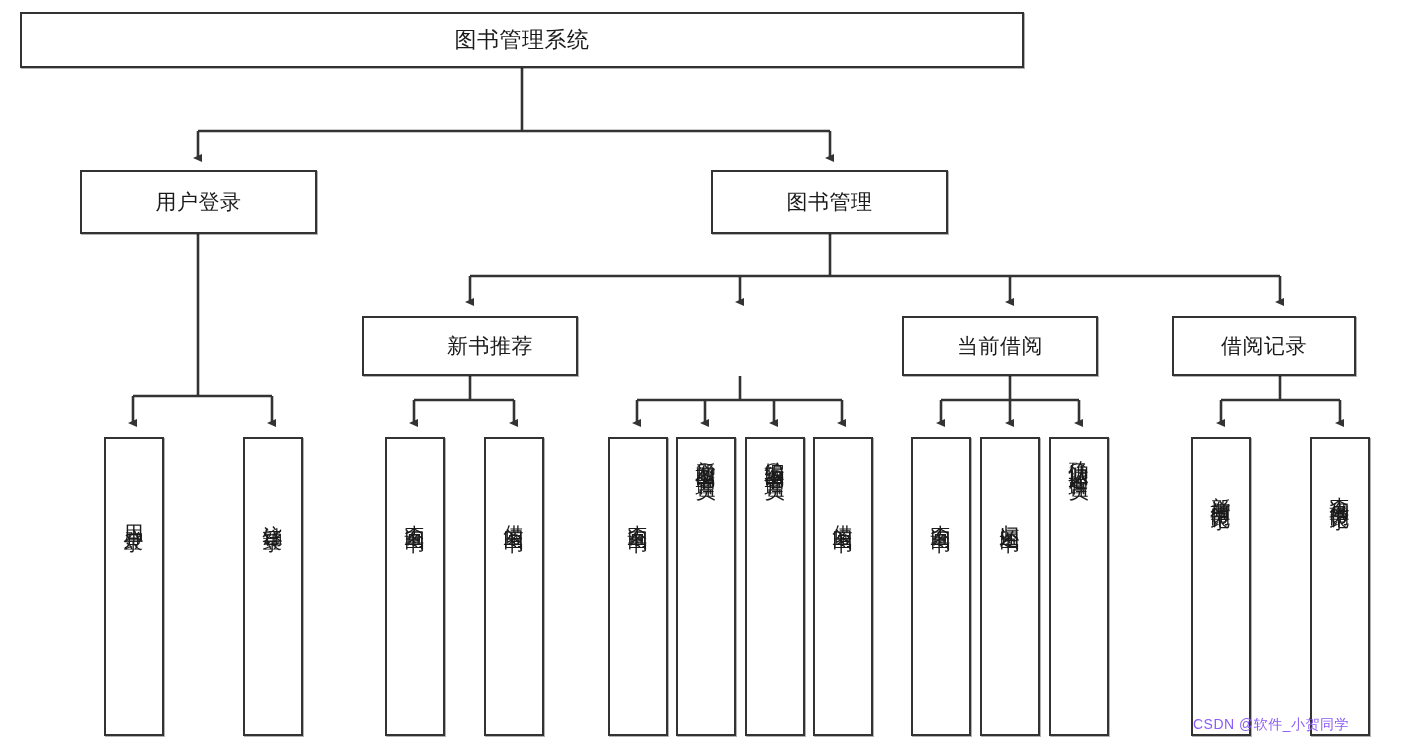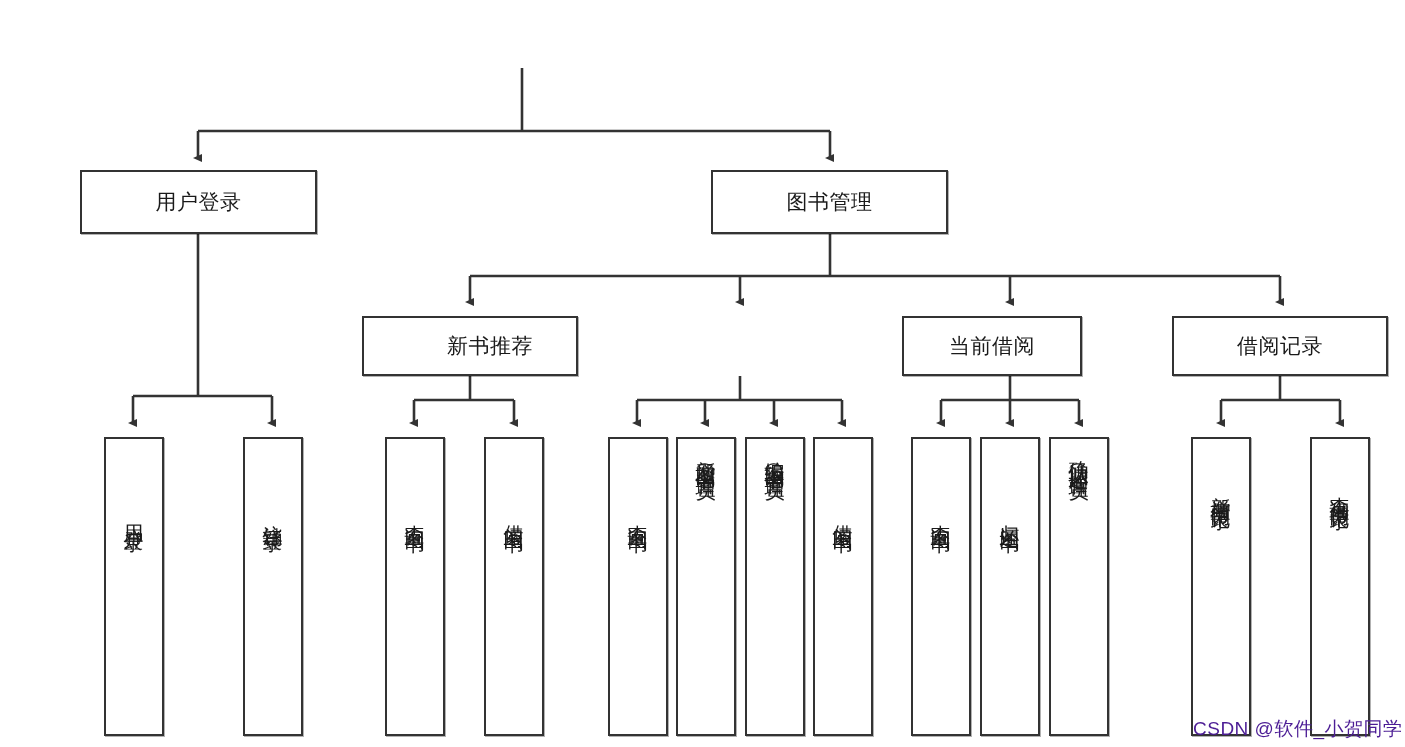--- a/index.html
+++ b/index.html
@@ -63,22 +63,22 @@
     font-size: 20px;
     letter-spacing: 3px;
     line-height: 1;
     white-space: nowrap;
     margin: 0 auto;
   }
   .node.v.pad-top { padding-top: 70px; }
   .node.v.pad-mid { padding-top: 42px; }
   .watermark {
     position: absolute;
-    font-size: 19px;
-    color: #4c1d95;
+    font-size: 14px;
+    color: #8b5cf6;
     white-space: nowrap;
     z-index: 5;
     letter-spacing: 0.5px;
   }
 </style>
 </head>
 <body>
 
 <div id="canvas">
 
@@ -125,35 +125,38 @@
       <path d="M1010,400 L1010,423" marker-end="url(#arrow)"></path>
       <path d="M1079,400 L1079,423" marker-end="url(#arrow)"></path>
 
       <path d="M1280,376 L1280,400"></path>
       <path d="M1221,400 L1340,400"></path>
       <path d="M1221,400 L1221,423" marker-end="url(#arrow)"></path>
       <path d="M1340,400 L1340,423" marker-end="url(#arrow)"></path>
     </g>
   </svg>
 
+  <div class="node h root" style="left:20px; top:12px; width:1004px; height:56px;">
+    <span class="lbl">图书管理系统</span>
+  </div>
 
   <div class="node h" style="left:80px; top:170px; width:237px; height:64px;">
     <span class="lbl">用户登录</span>
   </div>
   <div class="node h" style="left:711px; top:170px; width:237px; height:64px;">
     <span class="lbl">图书管理</span>
   </div>
 
   <div class="node h" style="left:362px; top:316px; width:216px; height:60px;padding-left:40px;">
     <span class="lbl">新书推荐</span>
   </div>
-  <div class="node h" style="left:902px; top:316px; width:180px; height:60px;">
+  <div class="node h" style="left:902px; top:316px; width:196px; height:60px;">
     <span class="lbl">当前借阅</span>
   </div>
-  <div class="node h" style="left:1172px; top:316px; width:216px; height:60px;">
+  <div class="node h" style="left:1172px; top:316px; width:184px; height:60px;">
     <span class="lbl">借阅记录</span>
   </div>
 
   <div class="node v pad-top" style="left:104px; top:437px; width:60px; height:299px;">
     <span class="lbl">用户登录</span>
   </div>
   <div class="node v pad-top" style="left:243px; top:437px; width:60px; height:299px;">
     <span class="lbl">注销登录</span>
   </div>
 

